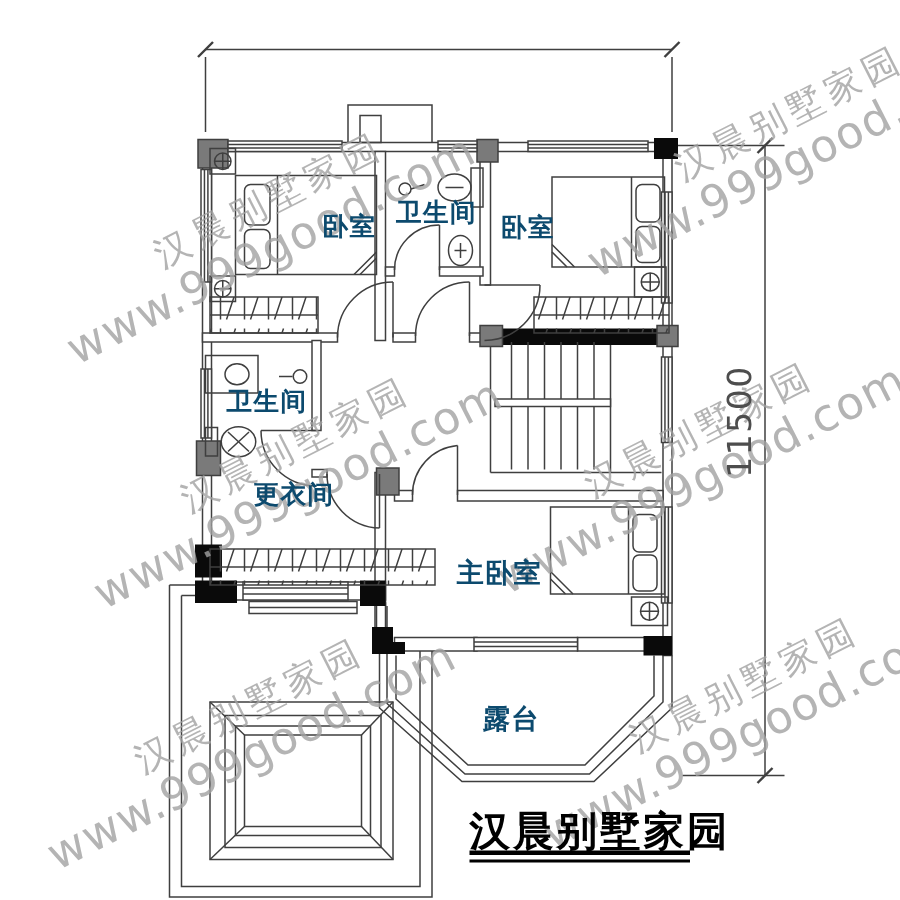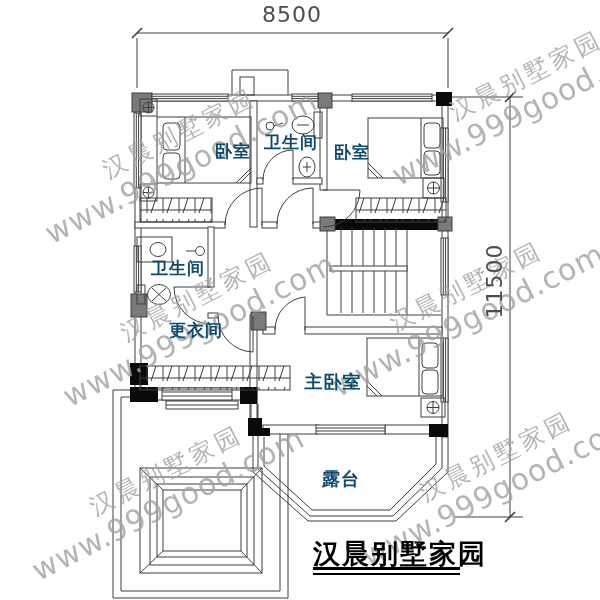--- a/index.html
+++ b/index.html
@@ -332,21 +332,20 @@
   </div>
   <div class="wm" style="left:162px;top:492px">
     <div class="wm-l1">汉晨别墅家园</div>
     <div class="wm-l2">www.999good.com</div>
   </div>
   <div class="wm" style="left:492px;top:478px">
     <div class="wm-l1">汉晨别墅家园</div>
     <div class="wm-l2">www.999good.com</div>
   </div>
 
-  <div class="dim" style="left:292px;top:14px">8500</div>
   <div class="dim vert" style="left:494px;top:281px">11500</div>
 
   <div class="label" style="left:233px;top:151px">卧室</div>
   <div class="label" style="left:291px;top:142px">卫生间</div>
   <div class="label" style="left:352px;top:152px">卧室</div>
   <div class="label" style="left:178px;top:268px">卫生间</div>
   <div class="label" style="left:196px;top:330px">更衣间</div>
   <div class="label big" style="left:333px;top:382px">主卧室</div>
   <div class="label big" style="left:341px;top:479px">露台</div>
 

